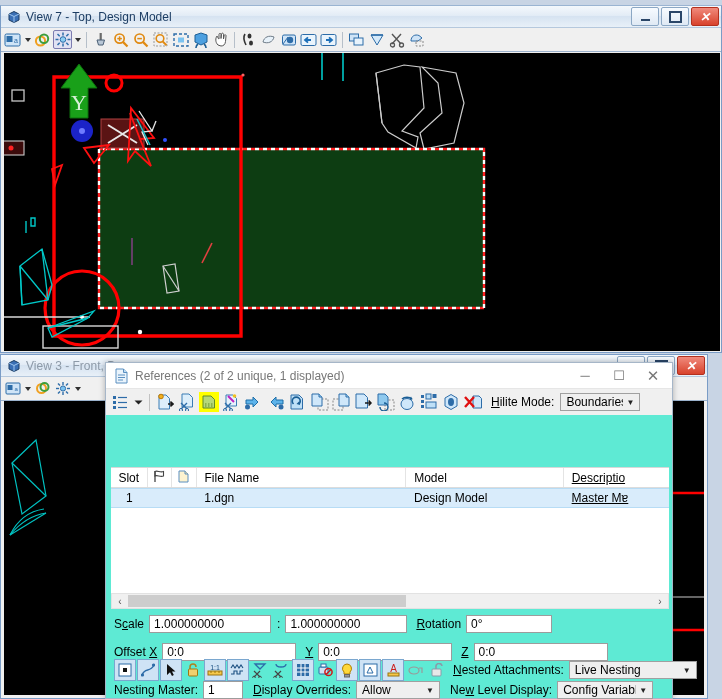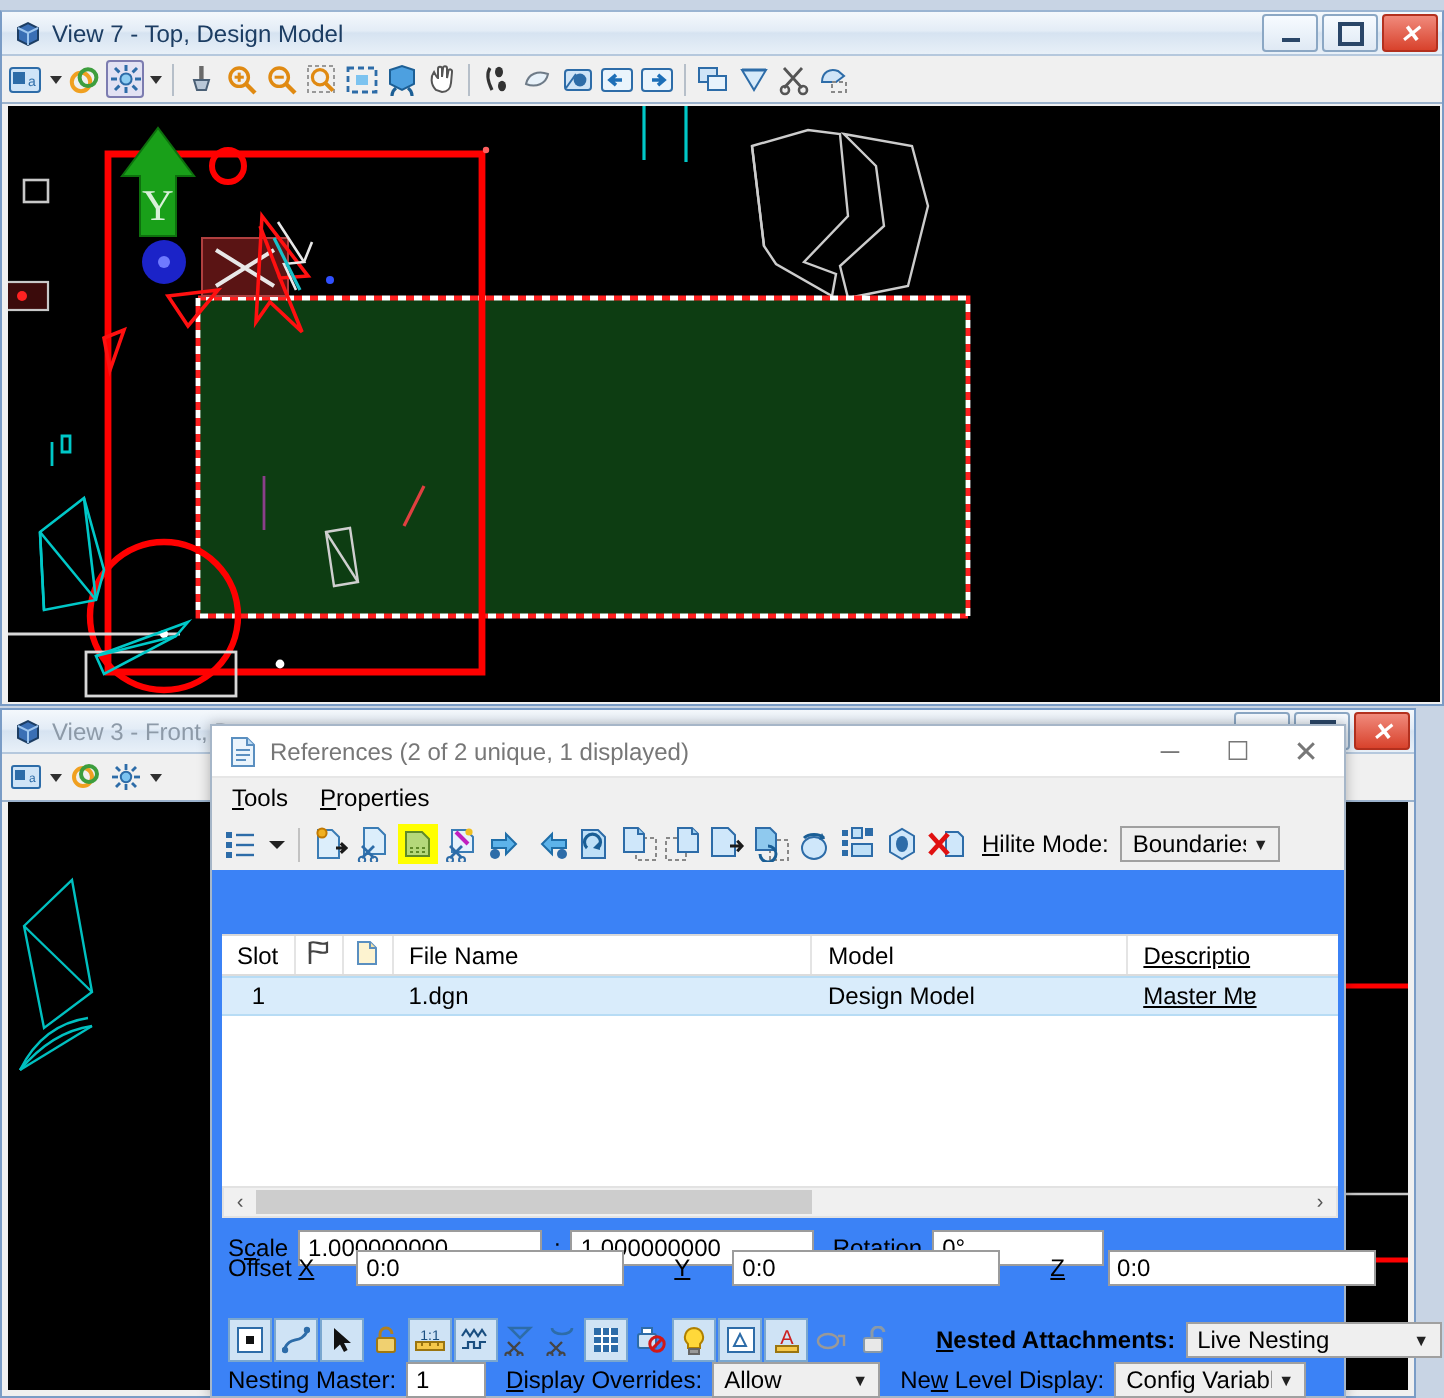--- a/index.html
+++ b/index.html
@@ -47,21 +47,21 @@
   .tb-arrow{width:9px;height:19px;display:flex;align-items:center;justify-content:center;}
   .tb-arrow:after{content:"";border-left:3.5px solid transparent;border-right:3.5px solid transparent;border-top:4px solid #303030;}
   .tb-sep{width:1px;height:16px;background:#b6bfc9;margin:0 3px;}
 
   
   .canvas{background:#000;position:absolute;overflow:hidden;}
 
   
   #refdlg{
     position:absolute;left:105px;top:362px;width:568px;height:337px;
-    background:#3b82f6;border:1px solid #a6b6c8;box-sizing:border-box;
+    background:#5eead4;border:1px solid #a6b6c8;box-sizing:border-box;
     box-shadow:0 0 6px rgba(0,0,0,.28);
   }
   .rd-title{
     height:26px;display:flex;align-items:center;gap:6px;padding:0 2px 0 8px;
     background:#fff;border-bottom:1px solid #e6e6e6;box-sizing:border-box;
   }
   .rd-title-text{color:#777;font-size:12px;}
   .rd-wbtn{width:34px;height:24px;display:flex;align-items:center;justify-content:center;color:#777;font-size:13px;}
   .rd-menubar{height:20px;display:flex;align-items:center;gap:16px;padding:0 10px;background:#f0f0f0;font-size:12px;}
   .rd-menubar span u{text-decoration:underline;}
@@ -466,24 +466,20 @@
         </svg>
     </span>
     <span class="rd-title-text">References (2 of 2 unique, 1 displayed)</span>
     <span style="margin-left:auto;display:flex;">
       <span class="rd-wbtn">─</span>
       <span class="rd-wbtn">☐</span>
       <span class="rd-wbtn" style="font-size:15px;">✕</span>
     </span>
   </div>
 
-  <div class="rd-menubar">
-    <span><u>T</u>ools</span>
-    <span><u>P</u>roperties</span>
-  </div>
 
   <div class="rd-toolbar">
     <span class="rtb">
       <svg width="17" height="17" viewBox="0 0 17 17">
           <g fill="#2d6ca8">
             <rect x="1" y="2" width="3" height="3"></rect>
             <rect x="1" y="7" width="3" height="3"></rect>
             <rect x="1" y="12" width="3" height="3"></rect>
           </g>
           <g stroke="#2d6ca8" stroke-width="1.2">
@@ -662,21 +658,21 @@
 
   <div class="frow" style="top:252px;">
     <span class="flab">S<u>c</u>ale</span>
     <span class="fld" style="width:122px;">1.000000000</span>
     <span class="flab" style="margin:0 5px 0 6px;">:</span>
     <span class="fld" style="width:122px;">1.000000000</span>
     <span class="flab" style="margin-left:9px;"><u>R</u>otation</span>
     <span class="fld" style="width:86px;">0°</span>
   </div>
 
-  <div class="frow" style="top:262px;gap:16px;">
+  <div class="frow" style="top:280px;">
     <span class="flab">Offset <u>X</u></span>
     <span class="fld" style="width:134px;">0:0</span>
     <span class="flab" style="margin-left:9px;"><u>Y</u></span>
     <span class="fld" style="width:134px;">0:0</span>
     <span class="flab" style="margin-left:9px;"><u>Z</u></span>
     <span class="fld" style="width:134px;">0:0</span>
   </div>
 
   <div class="frow" style="top:296px;gap:1px;">
     <span class="rtb" style="background:#cfe3f5;border:1px solid #7aa7cf;">
@@ -779,21 +775,21 @@
           <path d="M11 4 L14 4 L14 9" fill="none" stroke="#999" stroke-width="1.2"></path>
         </svg>
     </span>
     <span class="rtb" style="margin-left:3px;">
       <svg width="16" height="14" viewBox="0 0 16 14">
           <path d="M5 6 L5 4 A3 3 0 0 1 11 3" fill="none" stroke="#8a9aa8" stroke-width="1.5"></path>
           <rect x="1" y="6" width="9" height="7" rx="1" fill="#e8e8e8" stroke="#8a9aa8"></rect>
         </svg>
     </span>
 
-    <span class="rd-label" style="margin-left:18px;font-weight:bold;"><u>N</u>ested Attachments:</span>
+    <span class="rd-label" style="margin-left:3px;"><u>N</u>ested Attachments:</span>
     <span class="combo" style="width:128px;margin-left:4px;">
       <span class="cv">Live Nesting</span>
       <span class="carrow">▼</span>
     </span>
   </div>
 
   <div class="frow" style="top:318px;">
     <span class="flab">Nesting Master:</span>
     <span class="fld" style="width:40px;">1</span>
     <span class="flab" style="margin-left:10px;"><u>D</u>isplay Overrides:</span>

